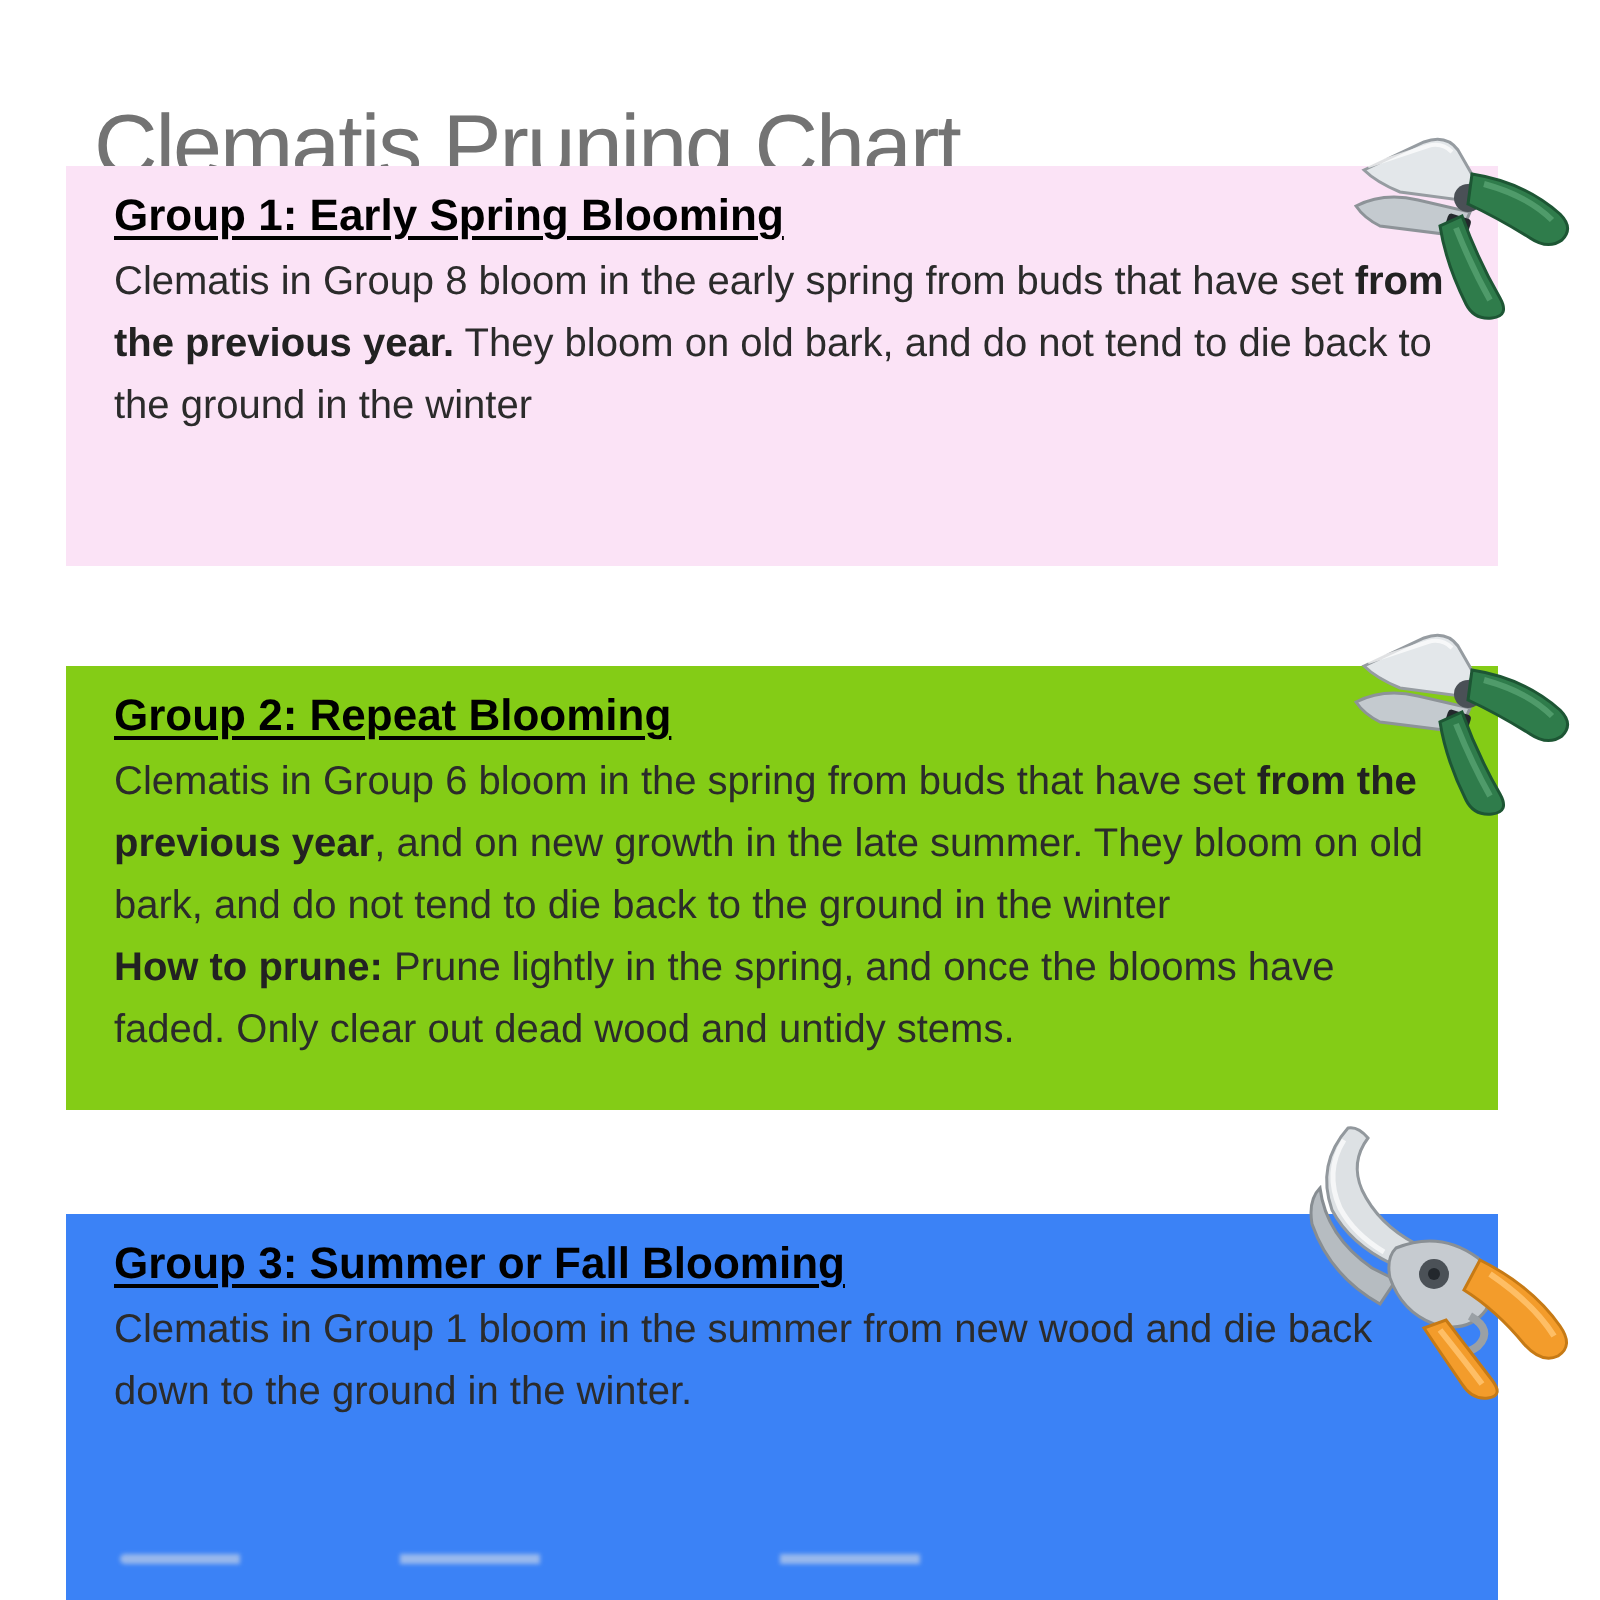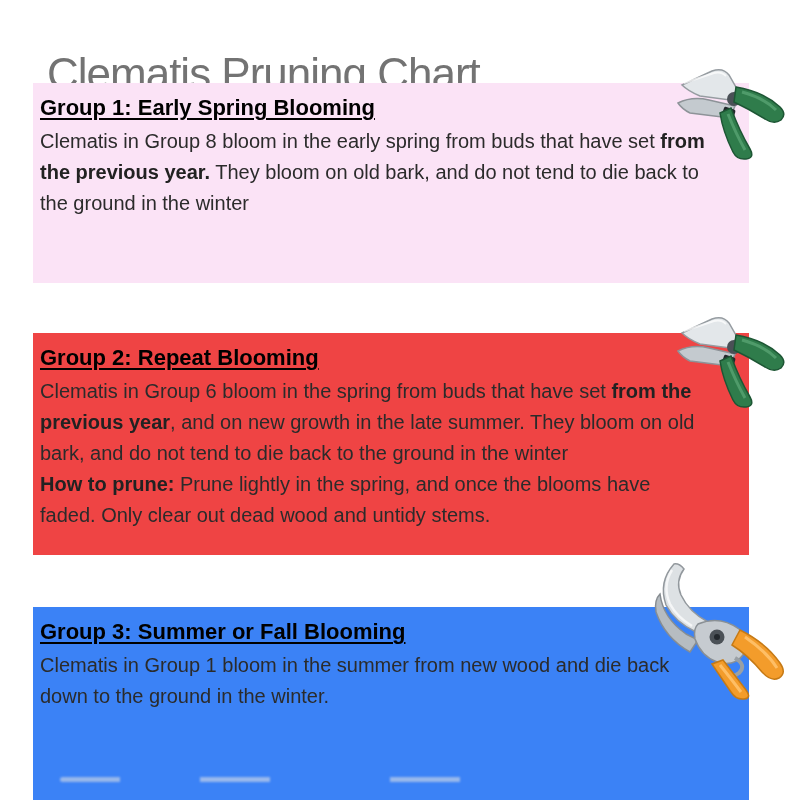--- a/index.html
+++ b/index.html
@@ -8,21 +8,21 @@
     font-family:"Liberation Sans","DejaVu Sans",sans-serif;color:#2b2b2b;
   }
   .page-title{
     position:absolute;left:34px;top:20px;
     font-size:44px;font-weight:400;letter-spacing:-1px;color:#737373;
     white-space:nowrap;
     margin-left:13px;
   }
   .section{
     position:absolute;left:33px;width:716px;
-    padding:10px 14px 0 7px;box-sizing:border-box;
+    padding:10px 14px 0 24px;box-sizing:border-box;
   }
   .section-heading{
     font-size:22px;font-weight:700;color:#000000;
     text-decoration:underline;text-decoration-thickness:2px;text-underline-offset:3px;
     margin:0 0 3px 0;line-height:30px;
   }
   .section-body{
     font-size:20px;line-height:31px;color:#2b2b2b;max-width:668px;
     margin:0;
   }
@@ -44,21 +44,21 @@
 
   <h1 class="page-title">Clematis Pruning Chart</h1>
 
   <div class="section" id="section-group-1" style="top: 83px; height: 200px; background-color: rgb(251, 227, 246);">
     <div class="section-heading">Group 1: Early Spring Blooming</div>
     <div class="section-body">
       <p class="section-body"><span>Clematis in Group 8 bloom in the early spring from buds that have set </span><span class="b">from the previous year.</span><span> They bloom on old bark, and do not tend to die back to the ground in the winter</span></p>
     </div>
   </div>
 
-  <div class="section" id="section-group-2" style="top: 333px; height: 222px; background-color: #ef4444;">
+  <div class="section" id="section-group-2" style="top: 333px; height: 222px; background-color: #84cc16;">
     <div class="section-heading">Group 2: Repeat Blooming</div>
     <div class="section-body">
       <p class="section-body"><span>Clematis in Group 6 bloom in the spring from buds that have set </span><span class="b">from the previous year</span><span>, and on new growth in the late summer. They bloom on old bark, and do not tend to die back to the ground in the winter</span></p>
       <p class="section-body"><span class="b">How to prune:</span><span> Prune lightly in the spring, and once the blooms have faded. Only clear out dead wood and untidy stems.</span></p>
     </div>
   </div>
 
   <div class="section" id="section-group-3" style="top: 607px; height: 197px; background-color: #3b82f6;">
     <div class="section-heading">Group 3: Summer or Fall Blooming</div>
     <div class="section-body">

